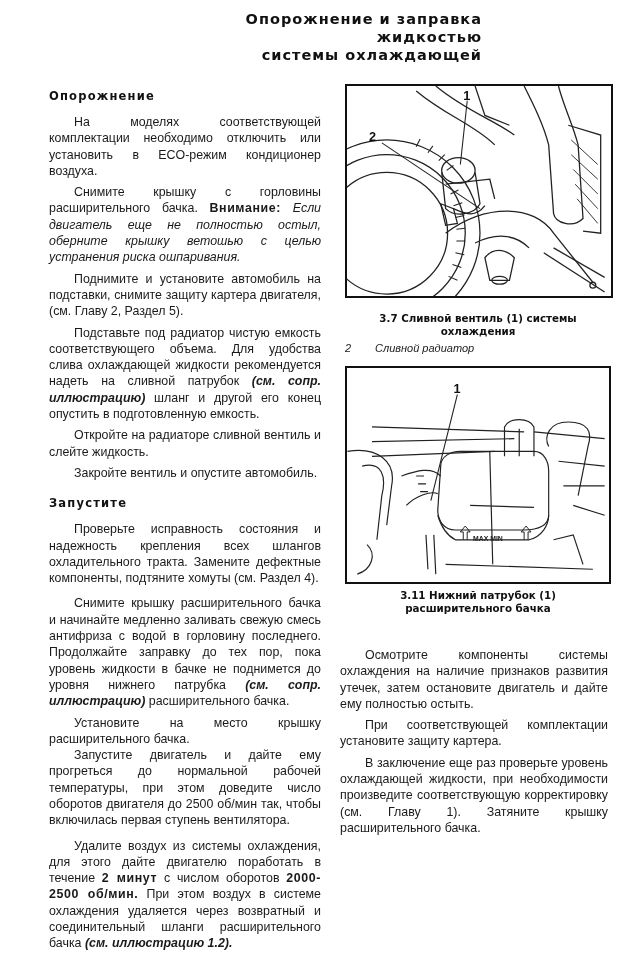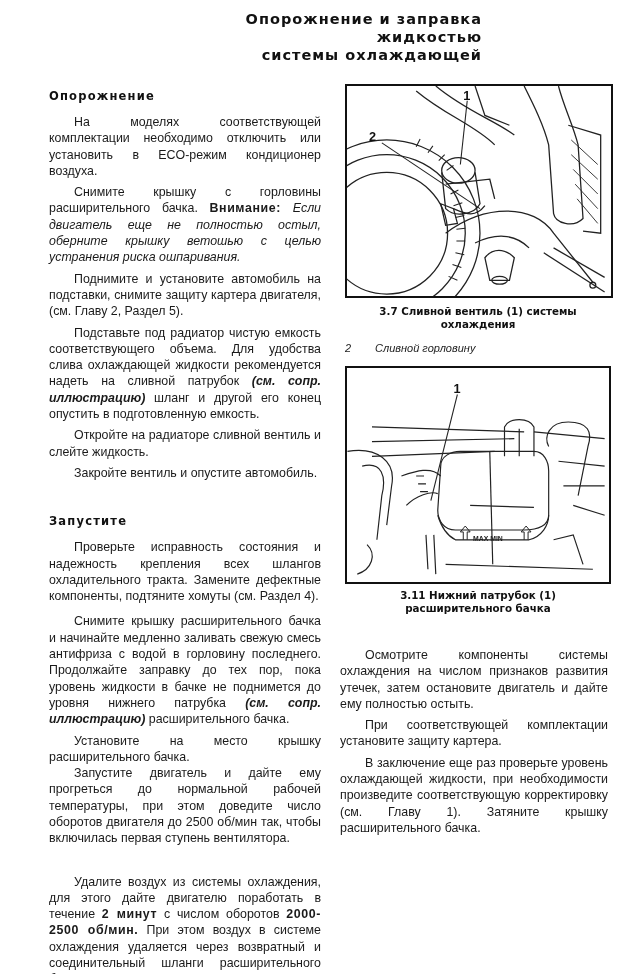--- a/index.html
+++ b/index.html
@@ -31,21 +31,21 @@
     position: absolute; border: 2px solid #111; background: #fff; overflow: hidden;
   }
   .fig1 { left: 345px; top: 84px; width: 268px; height: 214px; }
   .fig2 { left: 345px; top: 366px; width: 266px; height: 218px; }
   .figure svg { width: 100%; height: 100%; display: block; }
 
   .caption {
     position: absolute; font-family: "DejaVu Sans", sans-serif; font-weight: bold;
     font-size: 10.3px; line-height: 13px; text-align: center; color: #111;
   }
-  .cap1 { left: 348px; top: 305px; width: 260px; }
+  .cap1 { left: 348px; top: 312px; width: 260px; }
   .cap2 { left: 348px; top: 589px; width: 260px; }
 
   .legend {
     position: absolute; left: 345px; top: 342px; font-size: 11px; font-style: italic; color: #222;
   }
   .legend .num { display: inline-block; width: 30px; }
 </style>
 </head>
 <body>
 
@@ -55,27 +55,27 @@
   <span>системы охлаждающей</span>
 </div>
 
 <div class="col col-left">
   <h2 class="sub">Опорожнение</h2>
   <p class="para">На моделях соответствующей комплектации необходимо отключить или установить в ECO-режим кондиционер воздуха.</p>
   <p class="para"><span>Снимите крышку с горловины расширительного бачка. </span><span class="b">Внимание:</span><span class="i"> Если двигатель еще не полностью остыл, оберните крышку ветошью с целью устранения риска ошпаривания.</span></p>
   <p class="para">Поднимите и установите автомобиль на подставки, снимите защиту картера двигателя, (см. Главу 2, Раздел 5).</p>
   <p class="para"><span>Подставьте под радиатор чистую емкость соответствующего объема. Для удобства слива охлаждающей жидкости рекомендуется надеть на сливной патрубок </span><span class="bi">(см. сопр. иллюстрацию)</span><span> шланг и другой его конец опустить в подготовленную емкость.</span></p>
   <p class="para">Откройте на радиаторе сливной вентиль и слейте жидкость.</p>
-  <p class="para" style="margin-bottom:32px;">Закройте вентиль и опустите автомобиль.</p>
+  <p class="para" style="margin-bottom:14px;">Закройте вентиль и опустите автомобиль.</p>
 
   <h2 class="sub">Запустите</h2>
   <p class="para" style="margin-bottom:9px;">Проверьте исправность состояния и надежность крепления всех шлангов охладительного тракта. Замените дефектные компоненты, подтяните хомуты (см. Раздел 4).</p>
   <p class="para"><span>Снимите крышку расширительного бачка и начинайте медленно заливать свежую смесь антифриза с водой в горловину последнего. Продолжайте заправку до тех пор, пока уровень жидкости в бачке не поднимется до уровня нижнего патрубка </span><span class="bi">(см. сопр. иллюстрацию)</span><span> расширительного бачка.</span></p>
   <p class="para tight">Установите на место крышку расширительного бачка.</p>
-  <p class="para" style="margin-bottom:27px;">Запустите двигатель и дайте ему прогреться до нормальной рабочей температуры, при этом доведите число оборотов двигателя до 2500 об/мин так, чтобы включилась первая ступень вентилятора.</p>
+  <p class="para" style="margin-bottom:9px;">Запустите двигатель и дайте ему прогреться до нормальной рабочей температуры, при этом доведите число оборотов двигателя до 2500 об/мин так, чтобы включилась первая ступень вентилятора.</p>
   <p class="para"><span>Удалите воздух из системы охлаждения, для этого дайте двигателю поработать в течение </span><span class="b">2 минут</span><span> с числом оборотов </span><span class="b">2000-2500 об/мин.</span><span> При этом воздух в системе охлаждения удаляется через возвратный и соединительный шланги расширительного бачка </span><span class="bi">(см. иллюстрацию 1.2).</span></p>
 </div>
 
 <div class="figure fig1">
   <svg viewBox="0 0 268 214">
     <g fill="none" stroke="#222" stroke-width="1.3">
 
       <circle cx="40" cy="150" r="95"></circle>
       <circle cx="40" cy="150" r="80"></circle>
       <circle cx="40" cy="150" r="62"></circle>
@@ -112,21 +112,21 @@
       <path d="M122 15 L 115 80" stroke-width="1.1"></path>
       <path d="M35 58 L 135 125" stroke-width="1.1"></path>
     </g>
     <text x="118" y="14" font-family="Liberation Sans, sans-serif" font-weight="bold" font-size="13" fill="#111">1</text>
     <text x="22" y="56" font-family="Liberation Sans, sans-serif" font-weight="bold" font-size="13" fill="#111">2</text>
   </svg>
 </div>
 
 <div class="caption cap1">3.7 Сливной вентиль (1) системы охлаждения</div>
 <div class="legend">
-  <span class="num">2</span><span>Сливной горловину</span>
+  <span class="num">2</span><span>Сливной радиатор</span>
 </div>
 
 <div class="figure fig2">
   <svg viewBox="0 0 266 218">
     <g fill="none" stroke="#222" stroke-width="1.2">
 
       <path d="M25 60 L 180 65 M25 75 L 170 72 M190 65 L 262 72 M25 90 L 150 85"></path>
 
       <path d="M95 100 C 95 90, 105 85, 115 85 L 190 85 C 200 85, 205 95, 205 105 L 205 150 C 205 160, 195 165, 180 165 L 110 165 C 98 165, 92 155, 92 145 Z"></path>
       <path d="M92 150 C 95 160, 100 170, 110 175 L 185 175 C 198 172, 205 160, 205 150"></path>
@@ -156,16 +156,16 @@
       <path d="M112 27 L 85 135" stroke-width="1.1"></path>
     </g>
     <text x="128" y="176" font-family="Liberation Sans, sans-serif" font-weight="bold" font-size="7" fill="#222">MAX MIN</text>
     <text x="108" y="25" font-family="Liberation Sans, sans-serif" font-weight="bold" font-size="13" fill="#111">1</text>
   </svg>
 </div>
 
 <div class="caption cap2">3.11 Нижний патрубок (1) расширительного бачка</div>
 
 <div class="col col-right">
-  <p class="para">Осмотрите компоненты системы охлаждения на числом признаков развития утечек, затем остановите двигатель и дайте ему полностью остыть.</p>
+  <p class="para">Осмотрите компоненты системы охлаждения на наличие признаков развития утечек, затем остановите двигатель и дайте ему полностью остыть.</p>
   <p class="para">При соответствующей комплектации установите защиту картера.</p>
   <p class="para">В заключение еще раз проверьте уровень охлаждающей жидкости, при необходимости произведите соответствующую корректировку (см. Главу 1). Затяните крышку расширительного бачка.</p>
 </div>
 
 </body></html>

